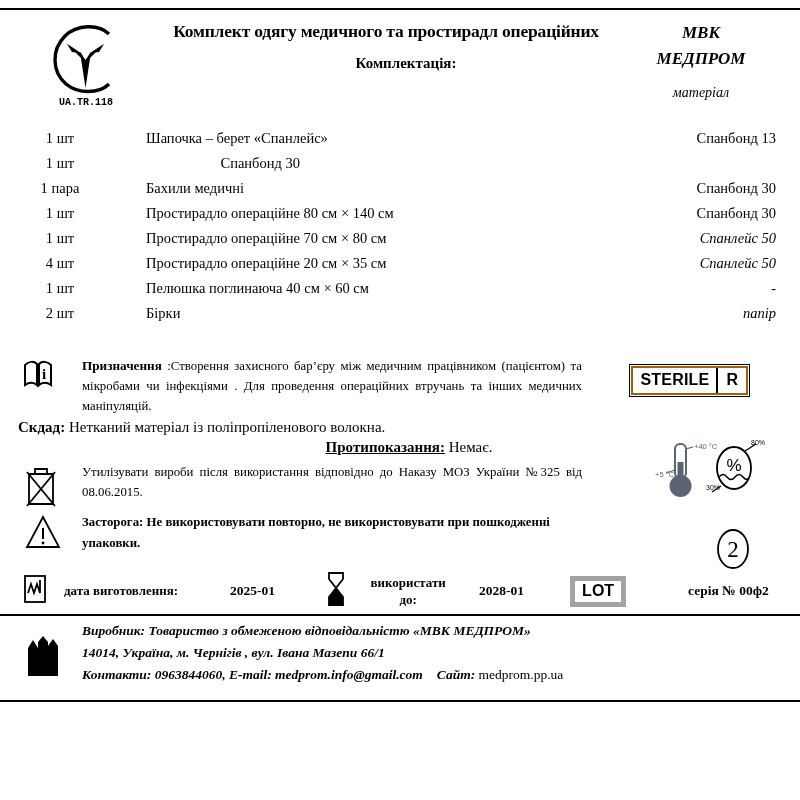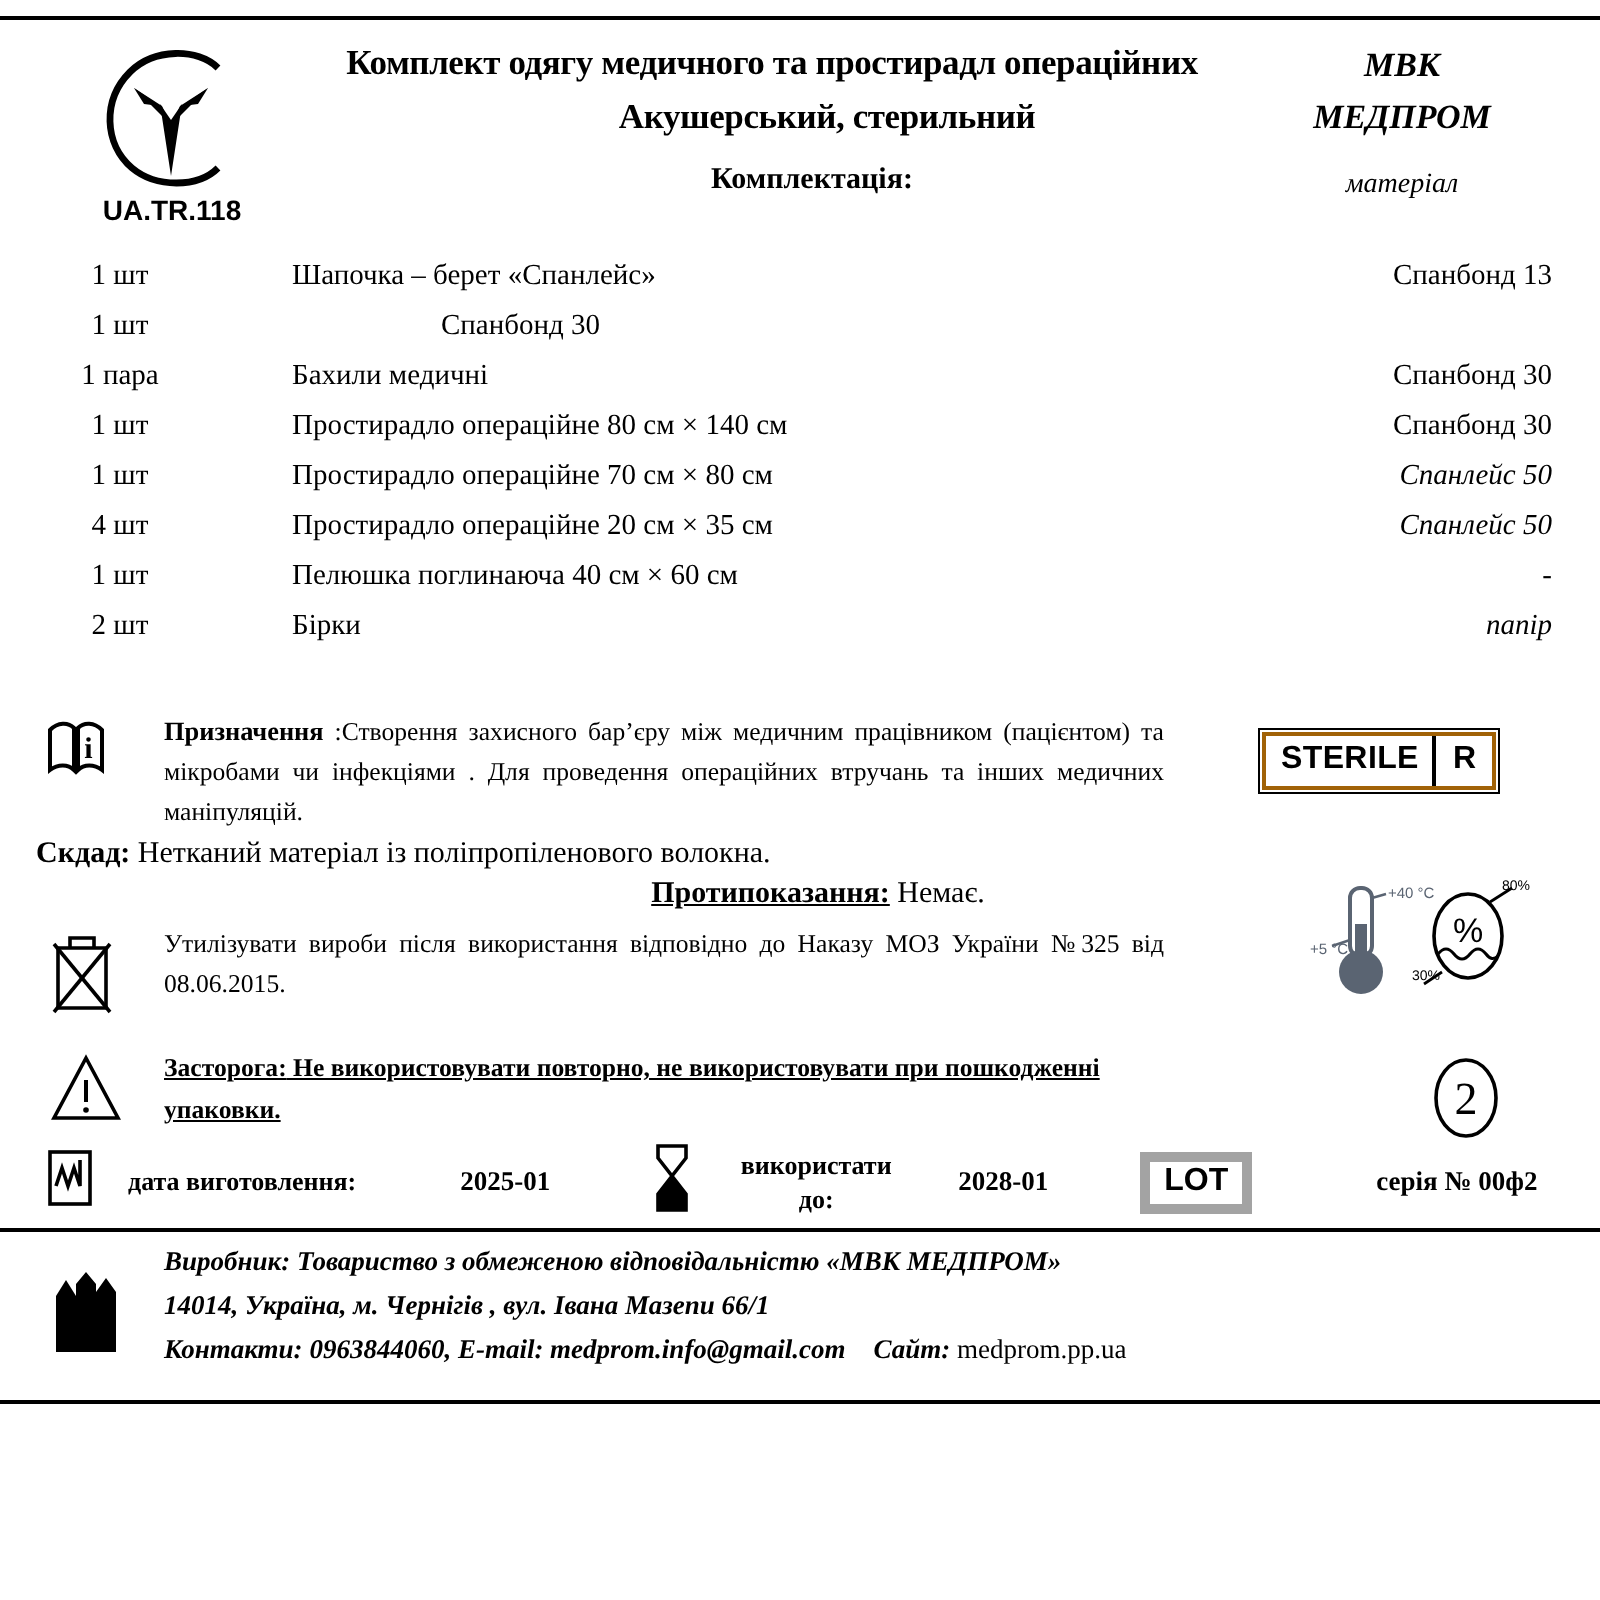--- a/index.html
+++ b/index.html
@@ -43,23 +43,23 @@
   }
   .cert-mark {
     position: absolute;
     left: 40px;
     top: 4px;
     width: 92px;
     text-align: center;
   }
   .cert-mark svg { display: block; margin: 0 auto; }
   .cert-code {
-    font-family: Liberation Sans, sans-serif;
-    font-weight: bold;
-    font-size: 14px;
+    font-family: Liberation Mono, monospace;
+    font-weight: bold;
+    font-size: 10px;
     letter-spacing: 0px;
     margin-top: 1px;
   }
   .title-block {
     position: absolute;
     left: 132px;
     top: 0px;
     width: 508px;
     text-align: center;
   }
@@ -206,24 +206,23 @@
   }
   .humid {
     position: absolute;
     left: 706px;
     top: 440px;
   }
 
   
   .caution {
     position: absolute;
-    top: 524px;
+    top: 512px;
     left: 0;
     width: 759px;
-    text-decoration: underline;
   }
   .caution-icon { position: absolute; left: 24px; top: 2px; }
   .caution-text {
     margin-left: 82px;
     width: 505px;
     font-size: 12.8px;
     line-height: 21px;
     font-weight: bold;
   }
   .no-reuse {
@@ -325,21 +324,20 @@
           <path d="M57 22 L39 40 L43 31 Z" fill="#000"></path>
           <path d="M20 22 L33 31 L25 30 Z" fill="#000"></path>
           <path d="M57 22 L44 31 L52 30 Z" fill="#000"></path>
         </svg>
       </span>
       <div class="cert-code">UA.TR.118</div>
     </div>
 
     <div class="title-block">
       <div class="title-line l1">Комплект одягу медичного та простирадл операційних</div>
-      <div class="title-line l2">Акушерський, стерильний</div>
       <div class="contents-head">Комплектація:</div>
     </div>
 
     <div class="brand-block">
       <div class="brand-line">МВК</div>
       <div class="brand-line">МЕДПРОМ</div>
       <div class="material-head">матеріал</div>
     </div>
   </div>
 

